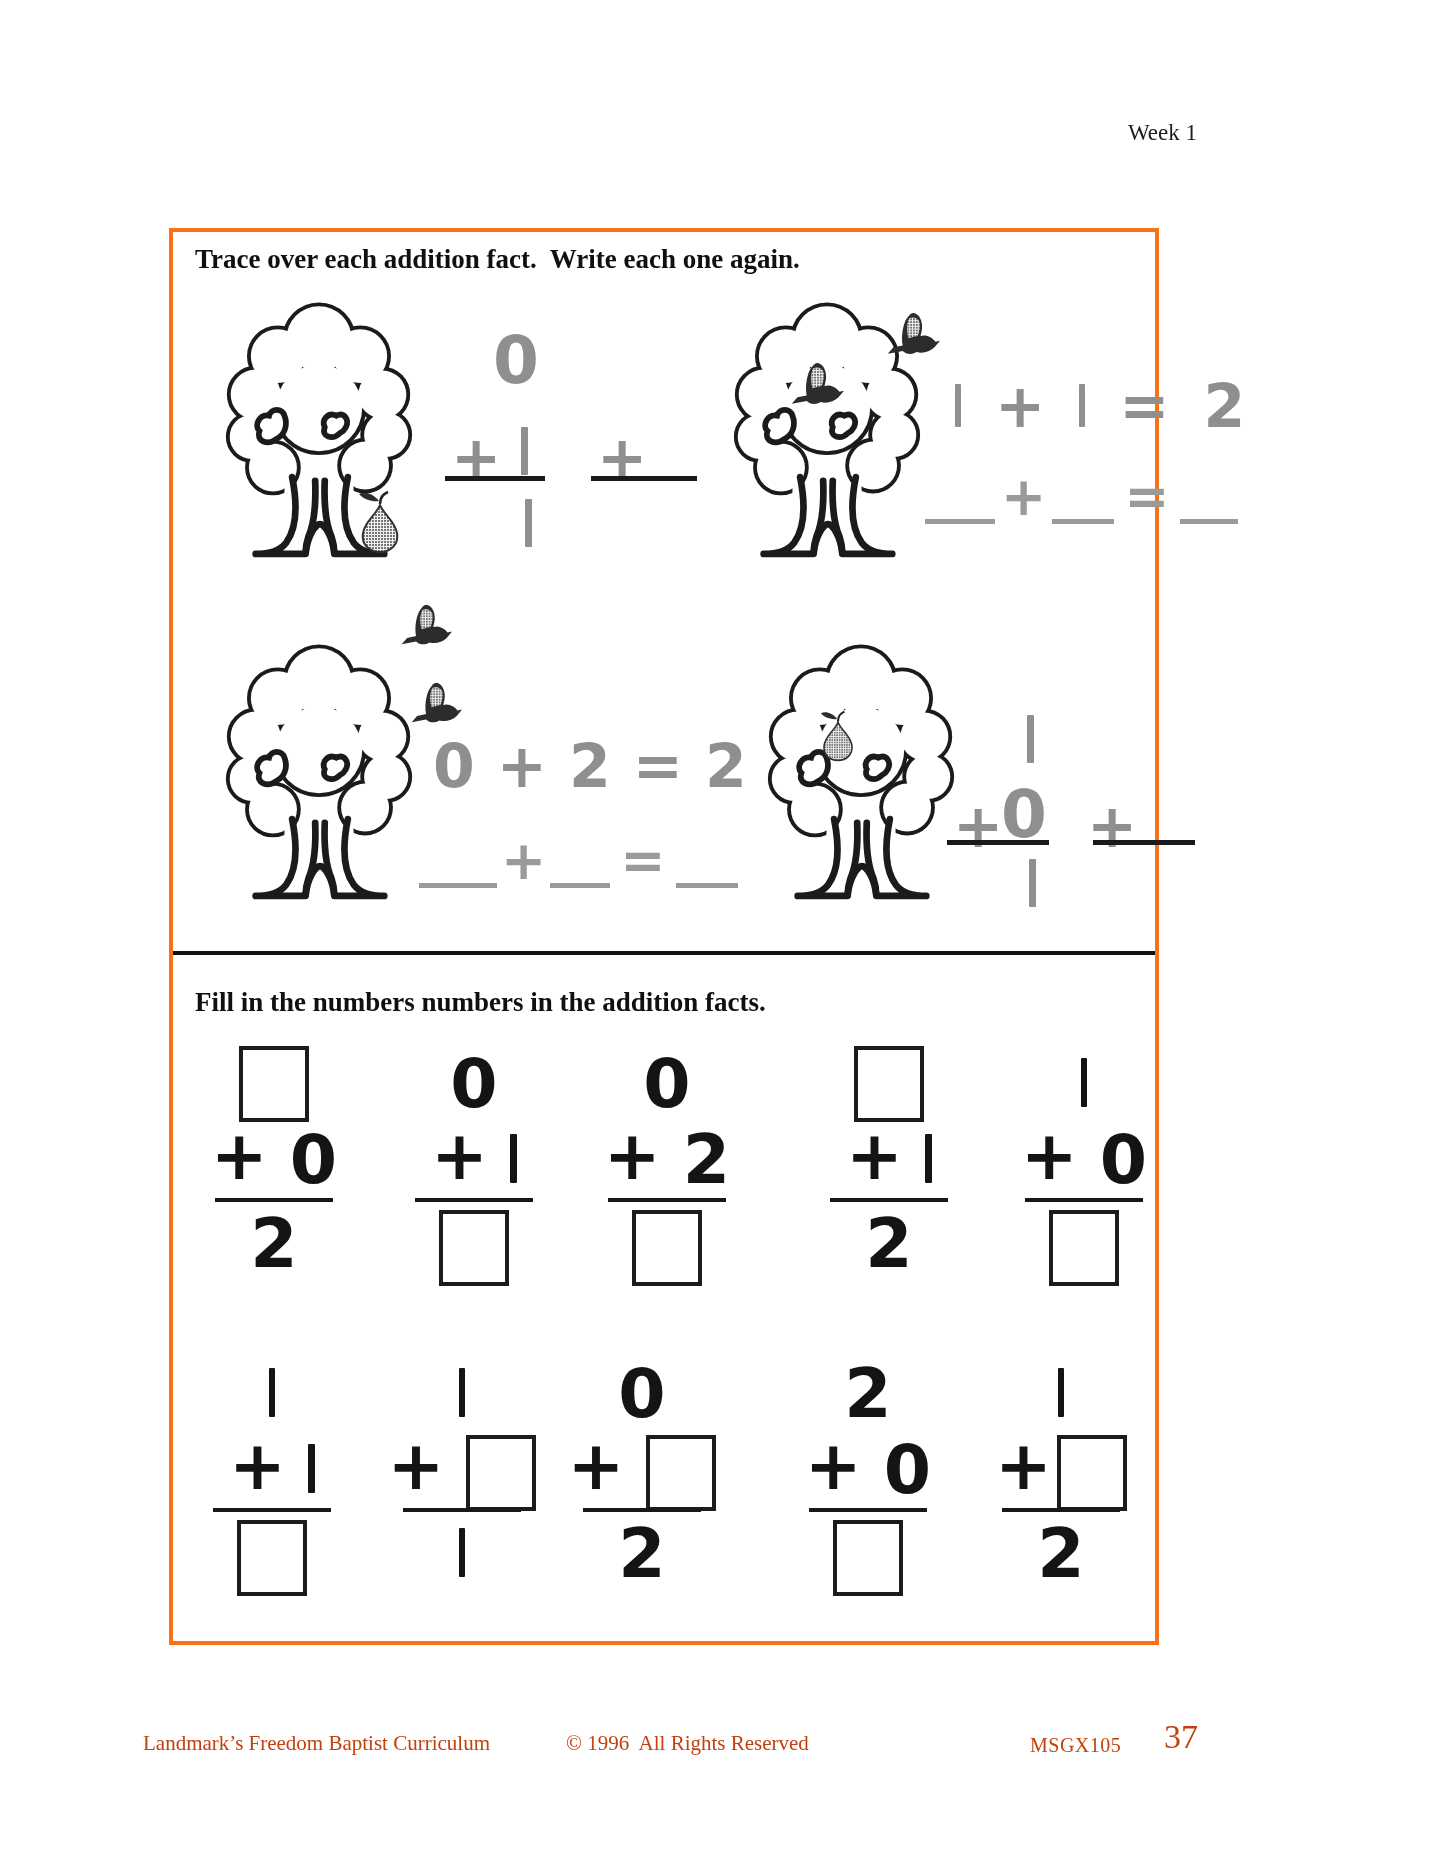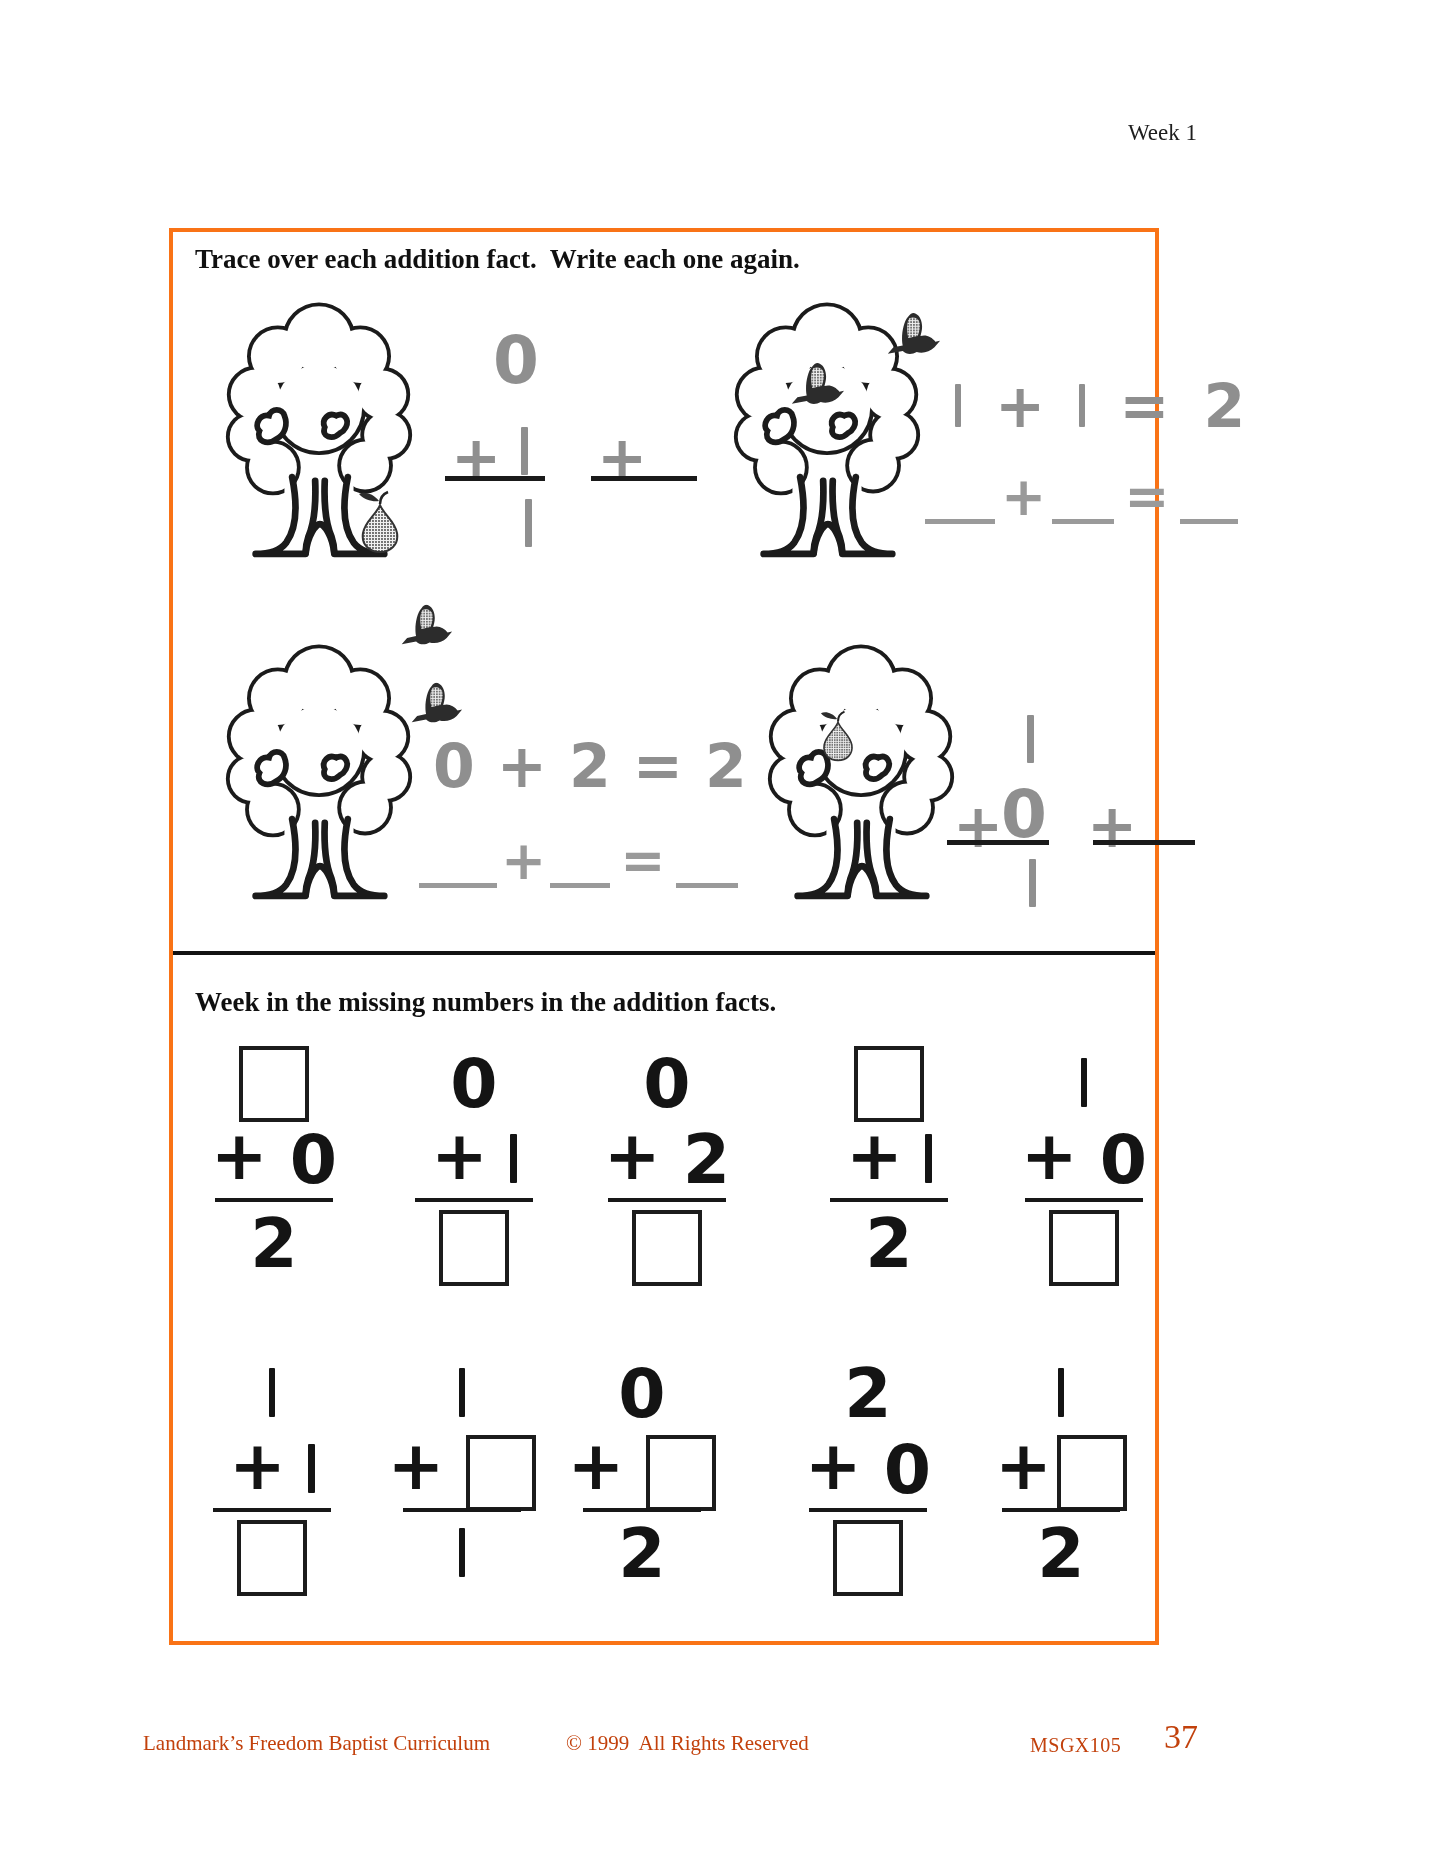--- a/index.html
+++ b/index.html
@@ -202,21 +202,21 @@
         <span class="pd gray" style="left:12px;top:96px;font-size:60px;"><span class="ch">+</span></span>
         <span class="pd gray" style="left:60px;top:82px;"><span class="ch">0</span></span>
         <div class="vrule" style="left:6px;top:140px;width:102px;"></div>
         <span class="pd gray" style="left:88px;top:152px;"><span class="onebar"></span></span>
         <span class="pd gray" style="left:146px;top:96px;font-size:60px;"><span class="ch">+</span></span>
         <div class="bline" style="left:152px;top:140px;width:102px;"></div>
       </div>
     </div>
 
     <div class="sect sect2">
-      <div class="abs instr" style="left:22px;top:32px;">Week in the missing numbers in the addition facts.</div>
+      <div class="abs instr" style="left:22px;top:32px;">Fill in the numbers numbers in the addition facts.</div>
 
       <div class="fprob" style="left:26px;top:85px;">
         <div class="slot-top">
             <div class="ansbox"></div>
           </div>
         <div class="mid">
           <span class="pd plus"><span class="ch">+</span></span>
           <span class="pd dig"><span class="ch">0</span></span>
         </div>
         <div class="rule"></div>
@@ -347,16 +347,16 @@
         </div>
         <div class="rule"></div>
         <div class="slot-bot">
             <span class="pd dig"><span class="ch">2</span></span>
           </div>
       </div>
     </div>
   </div>
 
   <div class="abs foot" style="left:143px;top:1731px;">Landmark’s Freedom Baptist Curriculum</div>
-  <div class="abs foot" style="left:566px;top:1731px;">© 1999  All Rights Reserved</div>
+  <div class="abs foot" style="left:566px;top:1731px;">© 1996  All Rights Reserved</div>
   <div class="abs foot foot-code" style="left:1030px;top:1734px;">MSGX105</div>
   <div class="abs foot foot-page" style="left:1164px;top:1718px;">37</div>
 </div>
 
 </body></html>

